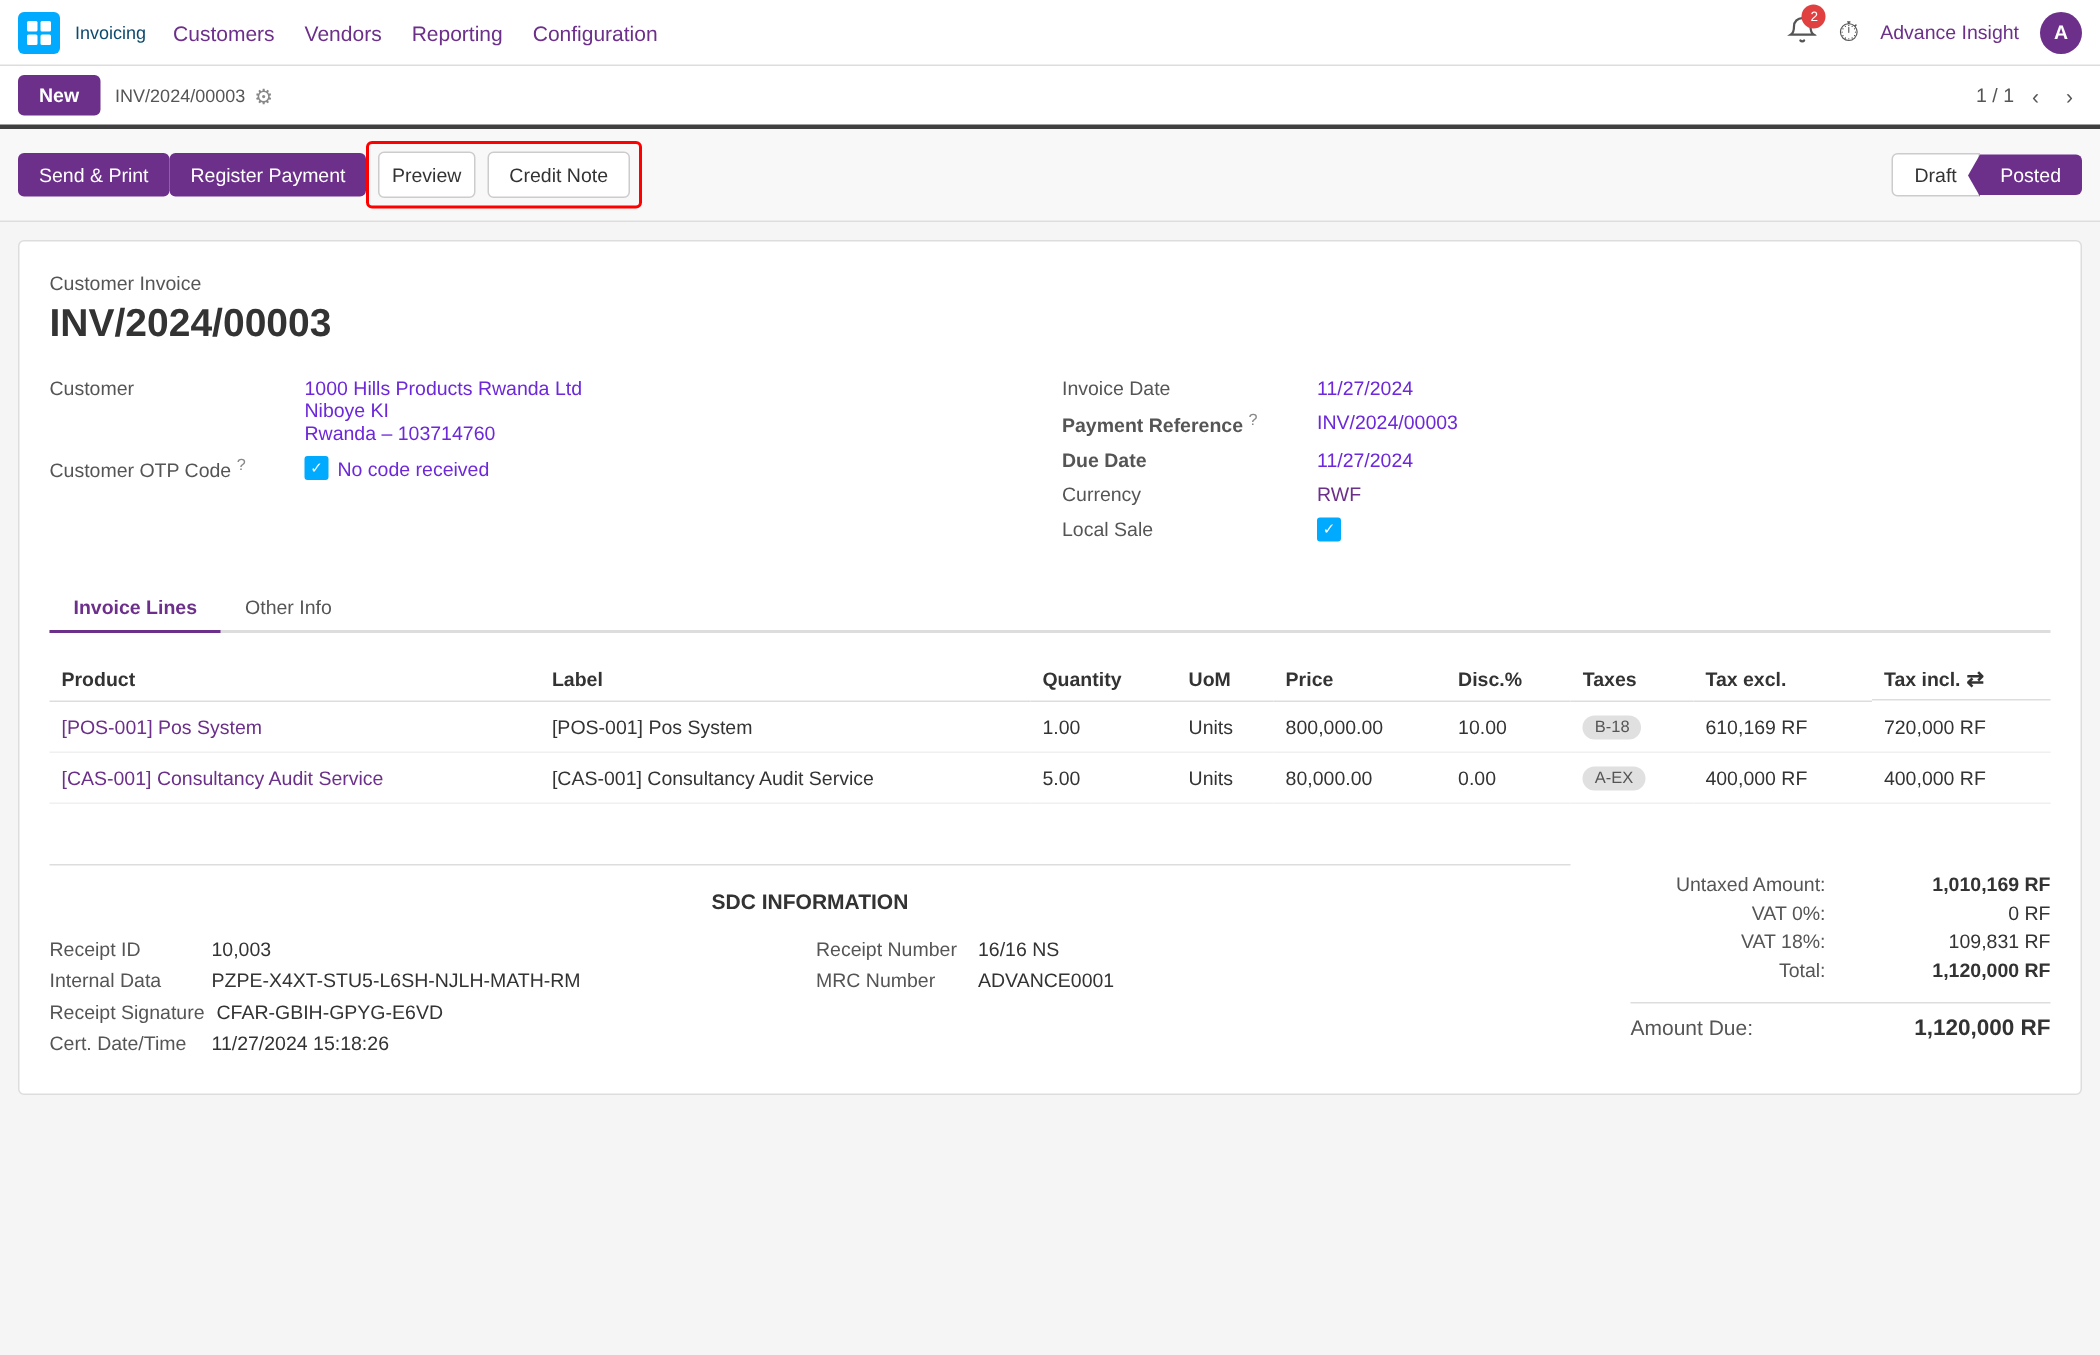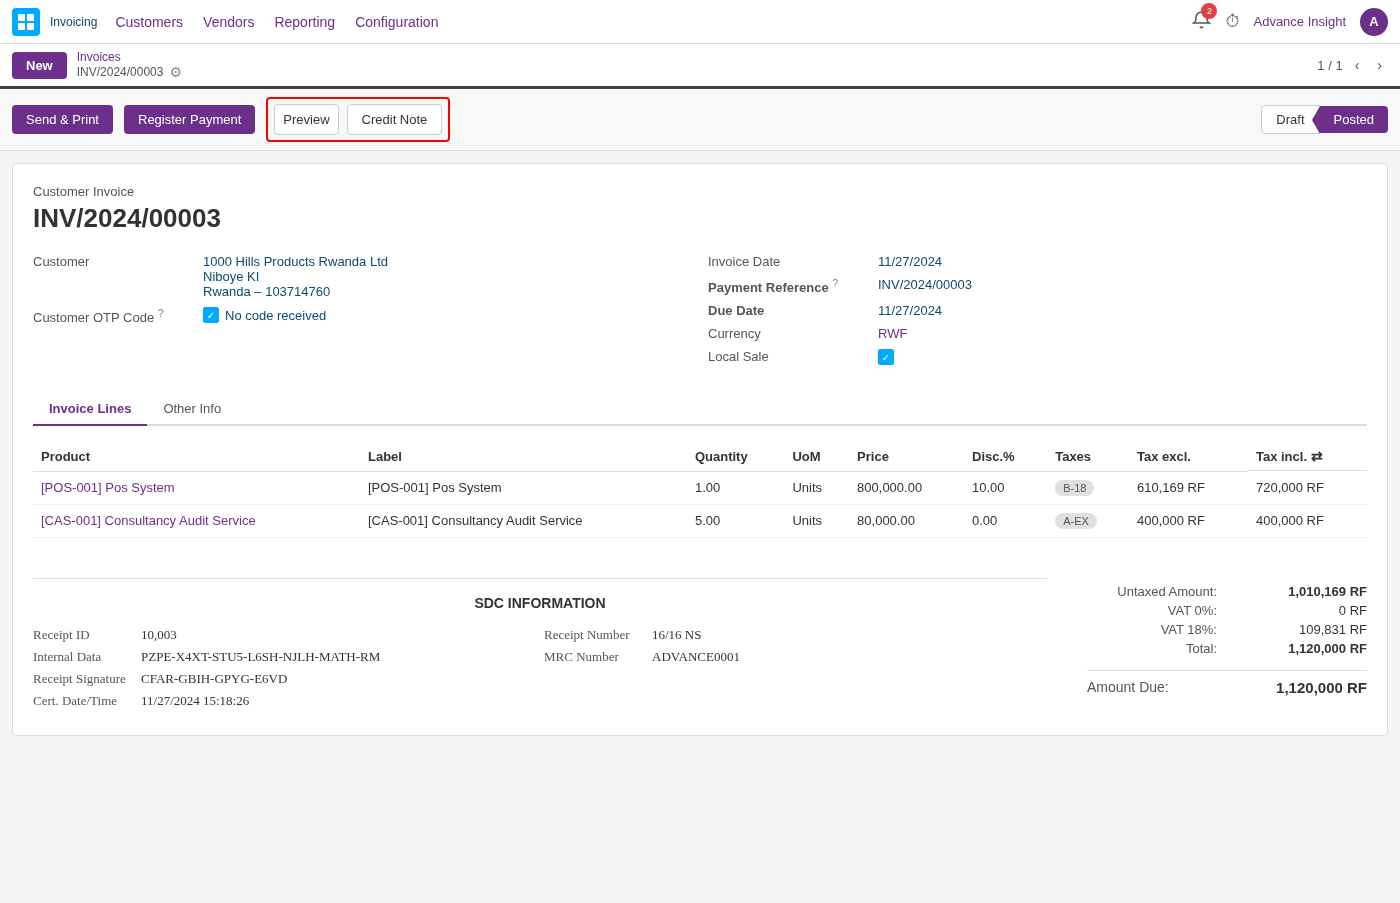--- a/index.html
+++ b/index.html
@@ -73,21 +73,21 @@
       padding: 2px 6px;
     }
 
     
     .toolbar {
       background: #f8f8f8;
       border-bottom: 1px solid #ddd;
       padding: 8px 12px;
       display: flex;
       align-items: center;
-      gap: 11px;
+      gap: 0;
     }
     .btn-primary {
       background: #6c2f8a; color: #fff; border: none;
       padding: 7px 14px; border-radius: 4px; cursor: pointer; font-size: 13px;
     }
     .btn-secondary {
       background: #fff; color: #333; border: 1px solid #ccc;
       padding: 7px 8px; border-radius: 4px; cursor: pointer; font-size: 13px;
     }
     .credit-note-btn {
@@ -142,21 +142,21 @@
       display: grid; grid-template-columns: 1fr 1fr; gap: 16px;
       margin-bottom: 20px;
     }
     .info-left, .info-right {}
     .field-row {
       display: flex; align-items: flex-start; margin-bottom: 8px;
     }
     .field-label {
       color: #555; font-size: 13px; width: 170px; flex-shrink: 0;
     }
-    .field-value { color: #0c4a6e; font-size: 13px; }
+    .field-value { color: #6d28d9; font-size: 13px; }
     .field-value.link { color: #6c2f8a; cursor: pointer; }
     .checkbox-checked {
       width: 16px; height: 16px; background: #00aaff; border: 1px solid #00aaff;
       display: inline-flex; align-items: center; justify-content: center;
       color: #fff; font-size: 10px; border-radius: 2px;
     }
     .otp-section { display: flex; align-items: center; gap: 6px; }
 
     
     .tabs-bar {
@@ -188,21 +188,21 @@
     
     .sdc-section {
       border-top: 1px solid #ddd; padding-top: 16px; margin-top: 20px;
     }
     .sdc-title {
       text-align: center; font-weight: bold; font-size: 14px; margin-bottom: 16px; color: #333;
     }
     .sdc-grid {
       display: grid; grid-template-columns: 1fr 1fr; gap: 8px;
     }
-    .sdc-row { display: flex; gap: 8px; align-items: flex-start; margin-bottom: 6px; font-family: Liberation Serif, serif; }
+    .sdc-row { display: flex; gap: 8px; align-items: flex-start; margin-bottom: 6px; }
     .sdc-label { color: #555; font-size: 13px; min-width: 100px; }
     .sdc-value { color: #333; font-size: 13px; }
 
     
     .totals-section {
       display: flex; flex-direction: column; align-items: flex-end;
       margin-top: 16px; padding-top: 10px;
     }
     .total-row {
       display: flex; justify-content: flex-end; gap: 40px;
@@ -254,21 +254,20 @@
     </div>
     <div class="clock-icon">⏱</div>
     <span class="advance-insight-text">Advance Insight</span>
     <div class="user-avatar">A</div>
   </div>
 </div>
 
 <div class="action-bar">
   <button class="new-btn">New</button>
   <div class="breadcrumb-section">
-    <a class="breadcrumb-link">Invoices</a>
     <div class="breadcrumb-current">
       <span>INV/2024/00003</span>
       <span class="gear-icon">⚙</span>
     </div>
   </div>
   <div class="pagination">
     <span>1 / 1</span>
     <button class="page-arrow">‹</button>
     <button class="page-arrow">›</button>
   </div>

